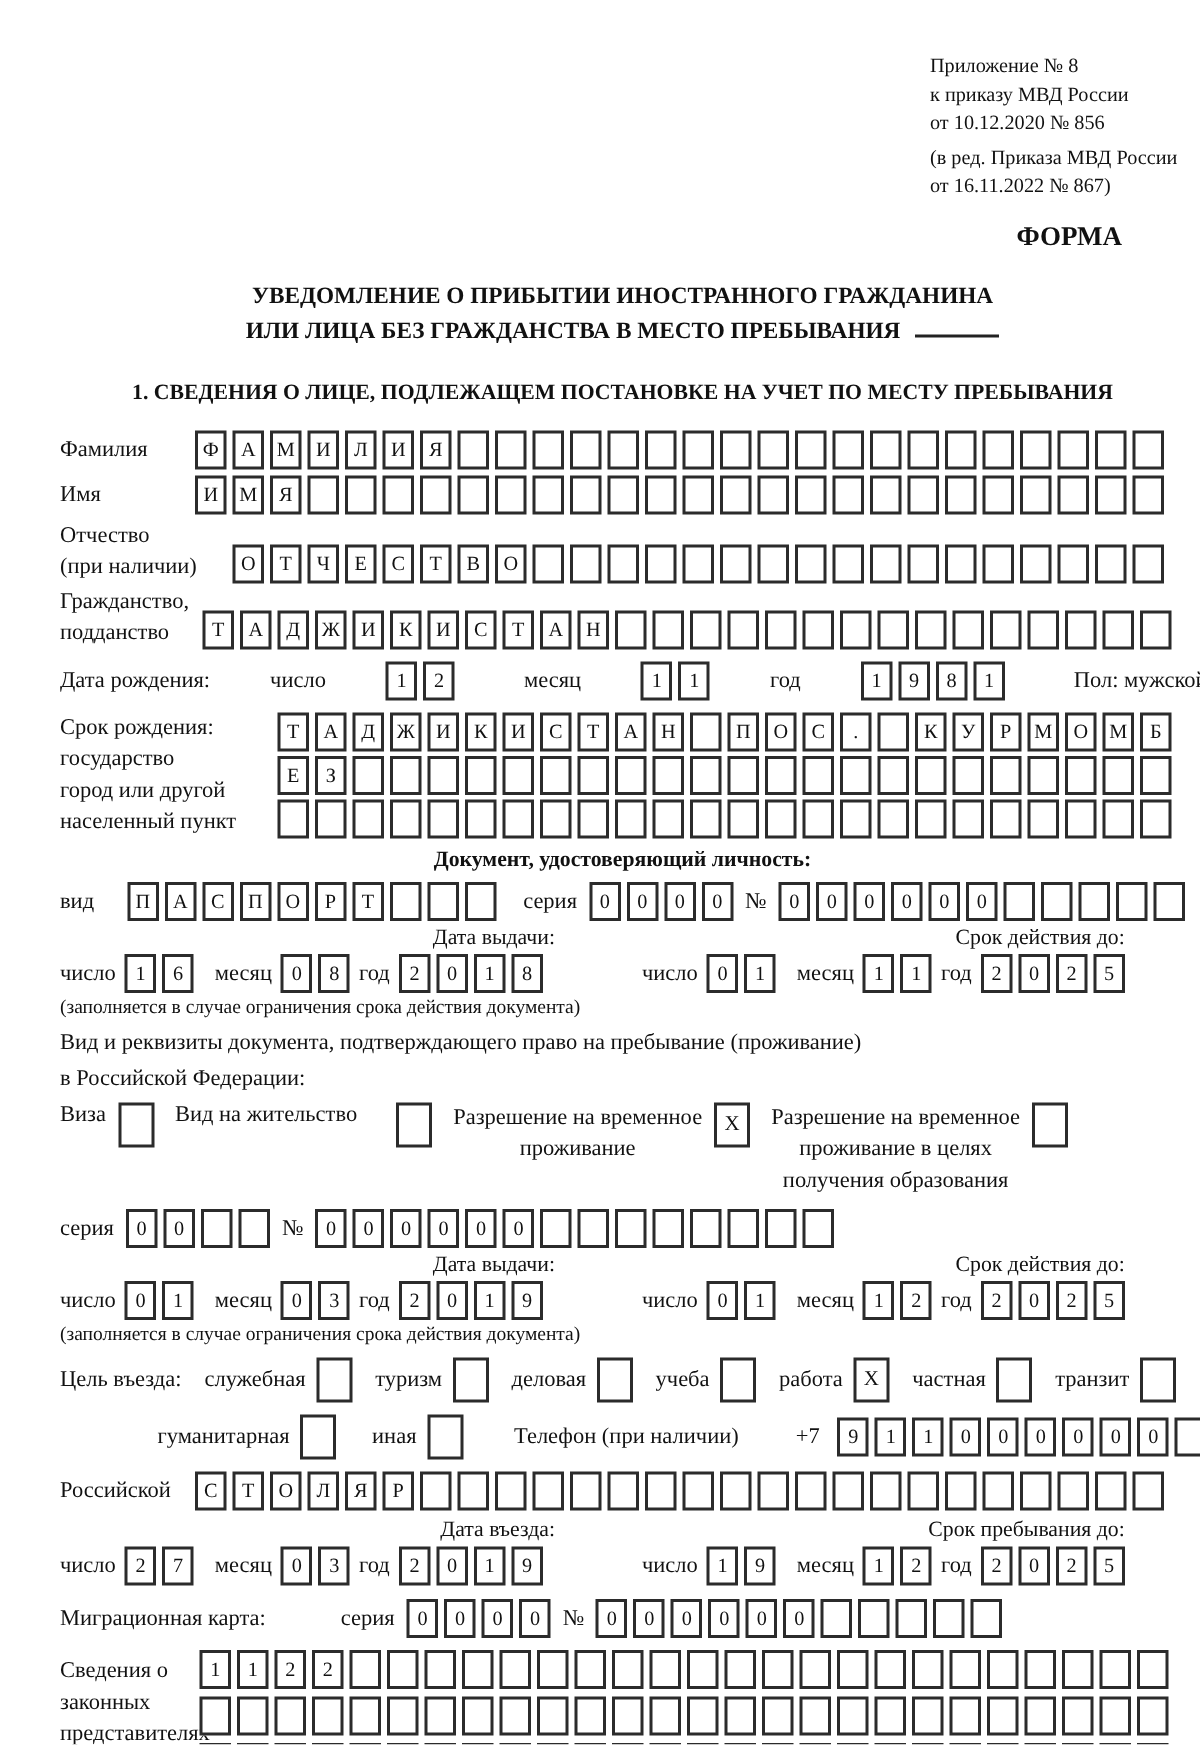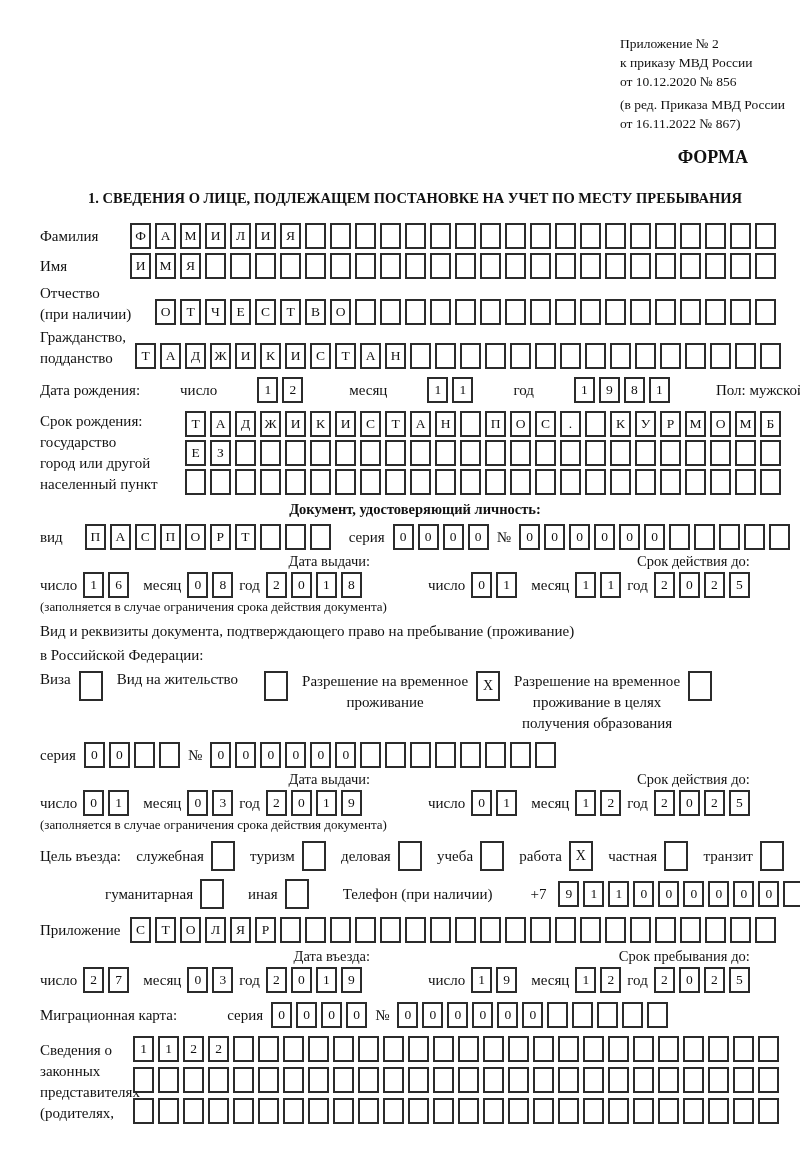--- a/index.html
+++ b/index.html
@@ -56,29 +56,35 @@
   .purpose{display:flex;align-items:center;justify-content:space-between;margin-top:8px;padding-right:6px;}
   .pitem{display:flex;align-items:center;gap:7px;}
   .purpose2{display:flex;align-items:center;gap:24px;margin-top:8px;margin-left:65px;}
 </style>
 </head>
 <body>
 
 <div class="page">
 
   <div class="hdr">
-    <div>Приложение № 2</div>
+    <div>Приложение № 8</div>
     <div>к приказу МВД России</div>
     <div>от 10.12.2020 № 856</div>
     <div class="gap"></div>
     <div>(в ред. Приказа МВД России</div>
     <div>от 16.11.2022 № 867)</div>
   </div>
   <div class="forma">ФОРМА</div>
 
+  <div class="title">
+    <div>УВЕДОМЛЕНИЕ О ПРИБЫТИИ ИНОСТРАННОГО ГРАЖДАНИНА</div>
+    <div>
+      <span>ИЛИ ЛИЦА БЕЗ ГРАЖДАНСТВА В МЕСТО ПРЕБЫВАНИЯ</span><span class="uline"></span>
+    </div>
+  </div>
 
   <div class="sec1">1. СВЕДЕНИЯ О ЛИЦЕ, ПОДЛЕЖАЩЕМ ПОСТАНОВКЕ НА УЧЕТ ПО МЕСТУ ПРЕБЫВАНИЯ</div>
 
   <div class="row">
     <span class="lab w90">Фамилия</span>
     <span class="cells">
         <span class="cell">Ф</span>
         <span class="cell">А</span>
         <span class="cell">М</span>
         <span class="cell">И</span>
@@ -596,21 +602,21 @@
         <span class="cell">0</span>
         <span class="cell">0</span>
         <span class="cell">0</span>
         <span class="cell">0</span>
         <span class="cell">0</span>
         <span class="cell"></span>
       </span>
   </div>
 
   <div class="row" style="margin-top:8px;">
-    <span class="lab w90">Приложение</span>
+    <span class="lab w90">Российской</span>
     <span class="cells">
         <span class="cell">С</span>
         <span class="cell">Т</span>
         <span class="cell">О</span>
         <span class="cell">Л</span>
         <span class="cell">Я</span>
         <span class="cell">Р</span>
         <span class="cell"></span>
         <span class="cell"></span>
         <span class="cell"></span>

